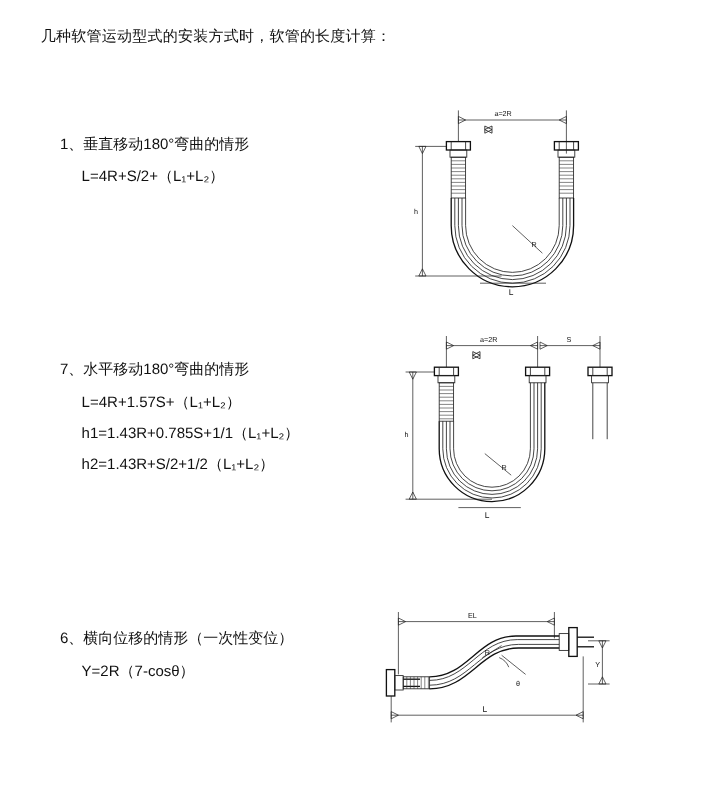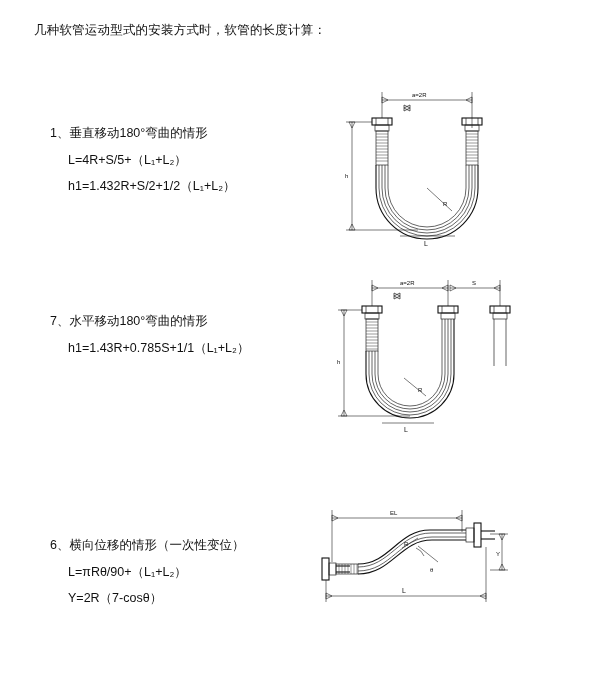--- a/index.html
+++ b/index.html
@@ -35,21 +35,21 @@
     left: 0;
     width: 600px;
   }
   .sec1 { top: 108px; }
   .sec2 { top: 296px; }
   .sec3 { top: 520px; }
 
   .textblock {
     position: absolute;
     left: 50px;
-    top: 17px;
+    top: 4px;
     width: 250px;
   }
   .sec-title {
     font-size: 12.5px;
     color: #111;
     margin: 0 0 10px 0;
     white-space: nowrap;
   }
   .formula {
     font-size: 12.5px;
@@ -76,22 +76,21 @@
 </head>
 <body>
 
 <div class="page">
 
   <div class="heading">几种软管运动型式的安装方式时，软管的长度计算：</div>
 
   <div class="section sec1">
     <div class="textblock">
       <p class="sec-title">1、垂直移动180°弯曲的情形</p>
-      <p class="formula">L=4R+S/5+（L₁+L₂）</p>
-      <p class="formula">h1=1.432R+S/2+1/2（L₁+L₂）</p>
+      <p class="formula">L=4R+S/2+（L₁+L₂）</p>
     </div>
 
     <div class="figure">
       <svg width="280" height="200" viewBox="0 0 280 200">
 
         <line class="dim" x1="82" y1="22" x2="172" y2="22"></line>
         <path class="dim" d="M82 19 L88 22 L82 25 Z" fill="#222"></path>
         <path class="dim" d="M172 19 L166 22 L172 25 Z" fill="#222"></path>
         <line class="dim" x1="82" y1="14" x2="82" y2="40"></line>
         <line class="dim" x1="172" y1="14" x2="172" y2="50"></line>
@@ -156,21 +155,23 @@
 
         <path class="thin" d="M104 27 L110 30 L104 33 Z" fill="none"></path>
         <path class="thin" d="M110 27 L104 30 L110 33 Z" fill="none"></path>
       </svg>
     </div>
   </div>
 
   <div class="section sec2">
     <div class="textblock">
       <p class="sec-title">7、水平移动180°弯曲的情形</p>
+      <p class="formula">L=4R+1.57S+（L₁+L₂）</p>
       <p class="formula">h1=1.43R+0.785S+1/1（L₁+L₂）</p>
+      <p class="formula">h2=1.43R+S/2+1/2（L₁+L₂）</p>
     </div>
 
     <div class="figure">
       <svg width="280" height="200" viewBox="0 0 280 200">
 
         <line class="dim" x1="72" y1="22" x2="148" y2="22"></line>
         <path class="dim" d="M72 19 L78 22 L72 25 Z" fill="#222"></path>
         <path class="dim" d="M148 19 L142 22 L148 25 Z" fill="#222"></path>
         <text class="lbl" x="100" y="19">a=2R</text>
 
@@ -234,21 +235,20 @@
 
         <path class="thin" d="M94 27 L100 30 L94 33 Z" fill="none"></path>
         <path class="thin" d="M100 27 L94 30 L100 33 Z" fill="none"></path>
       </svg>
     </div>
   </div>
 
   <div class="section sec3">
     <div class="textblock">
       <p class="sec-title">6、横向位移的情形（一次性变位）</p>
-      <p class="formula">L=πRθ/90+（L₁+L₂）</p>
       <p class="formula">Y=2R（7-cosθ）</p>
     </div>
 
     <div class="figure">
       <svg width="280" height="140" viewBox="0 0 280 140">
 
         <line class="dim" x1="42" y1="18" x2="172" y2="18"></line>
         <path class="dim" d="M42 15 L48 18 L42 21 Z" fill="#222"></path>
         <path class="dim" d="M172 15 L166 18 L172 21 Z" fill="#222"></path>
         <line class="dim" x1="42" y1="10" x2="42" y2="62"></line>

